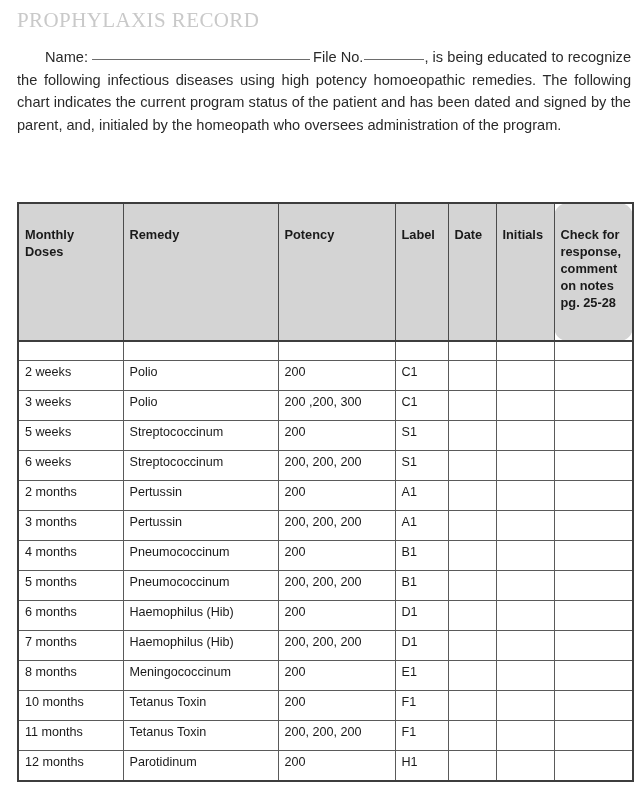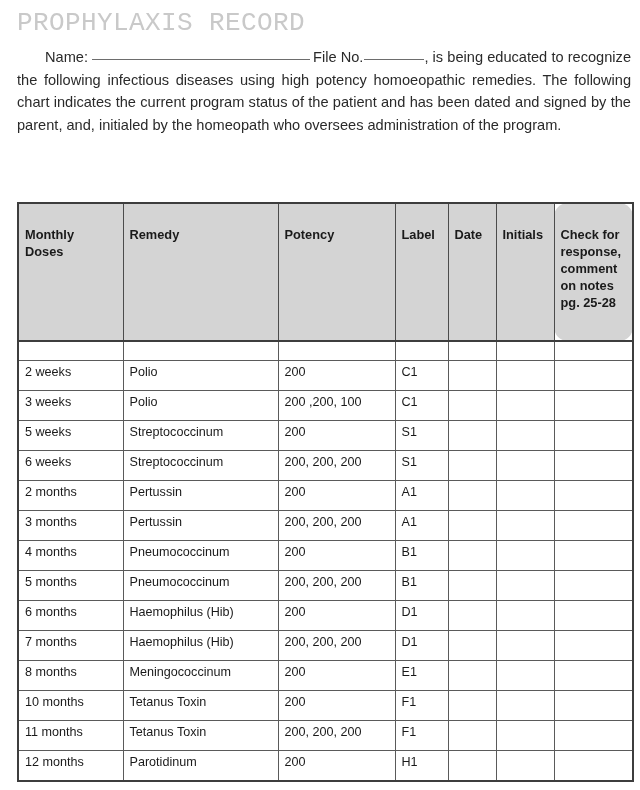--- a/index.html
+++ b/index.html
@@ -20,22 +20,22 @@
     width: 640px;
     height: 790px;
     box-sizing: border-box;
   }
 
   
   .doc-title {
     position: absolute;
     left: 17px;
     top: 8px;
-    font-family: Liberation Mono, monospace;
-    font-size: 26px;
+    font-family: Liberation Serif, serif;
+    font-size: 21px;
     letter-spacing: 0.4px;
     color: #c9c9c9;
     white-space: nowrap;
   }
 
   
   .intro {
     position: absolute;
     left: 17px;
     top: 46px;
@@ -181,21 +181,21 @@
           <td>Polio</td>
           <td>200</td>
           <td>C1</td>
           <td></td>
           <td></td>
           <td></td>
         </tr>
         <tr>
           <td>3 weeks</td>
           <td>Polio</td>
-          <td>200 ,200, 100</td>
+          <td>200 ,200, 300</td>
           <td>C1</td>
           <td></td>
           <td></td>
           <td></td>
         </tr>
         <tr>
           <td>5 weeks</td>
           <td>Streptococcinum</td>
           <td>200</td>
           <td>S1</td>

